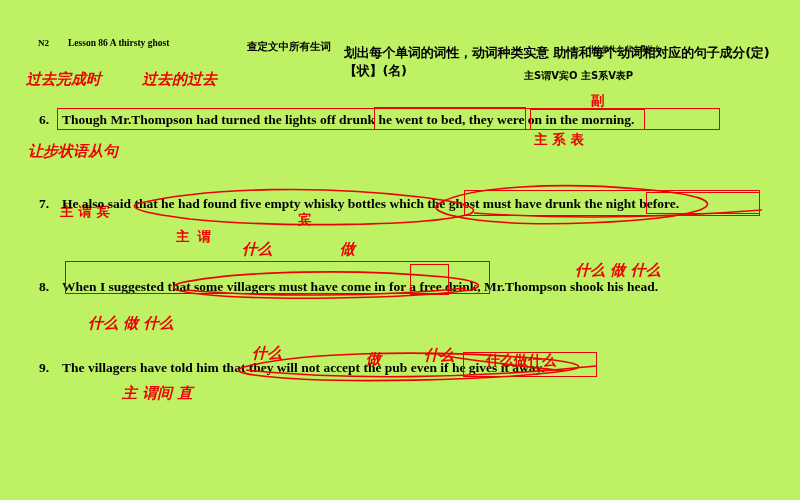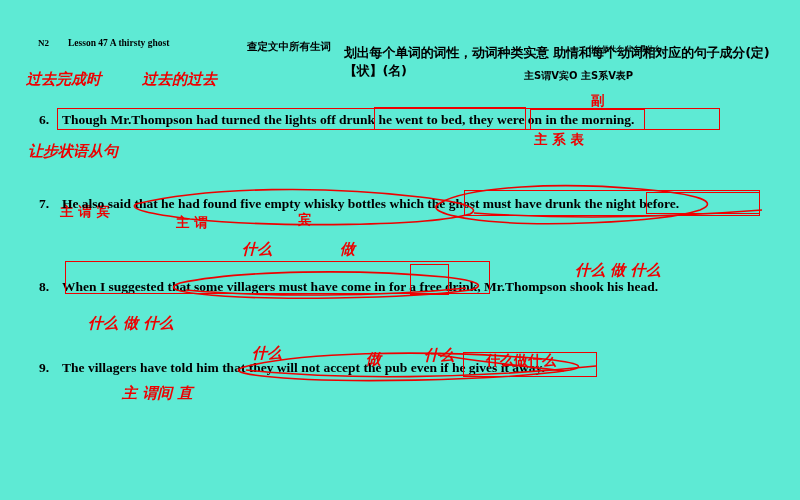--- a/index.html
+++ b/index.html
@@ -4,21 +4,21 @@
 <style>
   html, body {
     margin: 0;
     padding: 0;
     background: #ffffff;
   }
   #page {
     position: relative;
     width: 800px;
     height: 500px;
-    background: #5eead4;
+    background: #bef264;
     overflow: hidden;
     font-family: "Liberation Serif", serif;
     color: #000000;
   }
   .abs { position: absolute; }
 
   
   #hdr-n2 {
     left: 38px; top: 38px;
     font-size: 9px;
@@ -95,21 +95,21 @@
     width: 800px; height: 500px;
     pointer-events: none;
   }
 </style>
 </head>
 <body>
 
 <div id="page">
 
   <div class="abs" id="hdr-n2">N2</div>
-  <div class="abs" id="hdr-lesson">Lesson 47 A thirsty ghost</div>
+  <div class="abs" id="hdr-lesson">Lesson 86 A thirsty ghost</div>
   <div class="abs" id="hdr-task">查定文中所有生词</div>
   <div class="abs" id="hdr-task-sub">划出每个单词的词性，动词种类实意 助情和每个动词相对应的句子成分(定)【状】(名)</div>
   <div class="abs" id="hdr-tail">什么做什么        什么是什么</div>
   <div class="abs" id="hdr-line3">主S谓V宾O      主S系V表P</div>
 
   <div class="abs ann ann-lg" style="left:26px; top:70px;">过去完成时</div>
   <div class="abs ann ann-lg" style="left:142px; top:70px;">过去的过去</div>
 
   <div class="abs num" style="left:39px; top:112px;">6.</div>
   <div class="abs sentence" style="left:62px; top:112px;">
@@ -124,21 +124,21 @@
   <div class="abs ann ann-md" style="left:534px; top:131px;">主  系 表</div>
   <div class="abs ann ann-lg" style="left:28px; top:142px;">让步状语从句</div>
 
   <div class="abs ann ann-md" style="left:60px; top:187px;margin-top:16px;">主    谓  宾</div>
 
   <div class="abs num" style="left:39px; top:196px;">7.</div>
   <div class="abs sentence" style="left:62px; top:196px;">
     <span>He also said that he had found five empty whisky bottles</span><span> which the ghost must have drunk the night before.</span>
   </div>
 
-  <div class="abs ann ann-md" style="left:176px; top:214px;">主   谓</div>
+  <div class="abs ann ann-md" style="left:176px; top:228px;font-family:Liberation Mono, monospace;">主   谓</div>
   <div class="abs ann ann-md" style="left:298px; top:211px;">宾</div>
   <div class="abs ann ann-lg" style="left:242px; top:240px;">什么</div>
   <div class="abs ann ann-lg" style="left:340px; top:240px;">做</div>
 
   <div class="abs box" style="left:464px; top:190px; width:296px; height:26px;"></div>
   <div class="abs box" style="left:646px; top:192px; width:114px; height:22px;"></div>
 
   <div class="abs num" style="left:39px; top:279px;">8.</div>
   <div class="abs sentence" style="left:62px; top:279px;">
     <span>When I suggested that some villagers must have come in for a free drink,</span><span> Mr.Thompson shook his head.</span>

